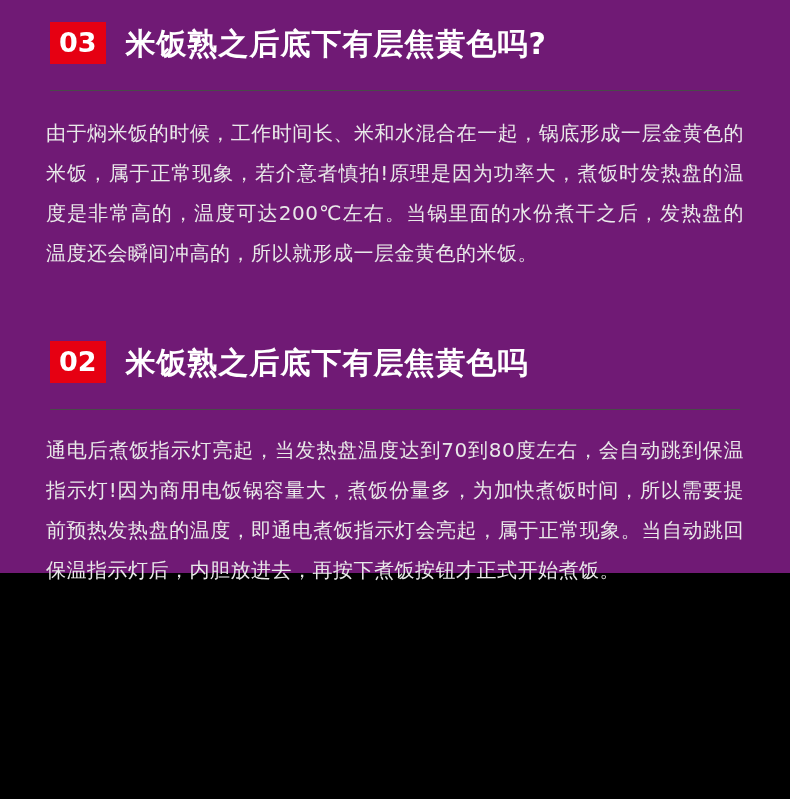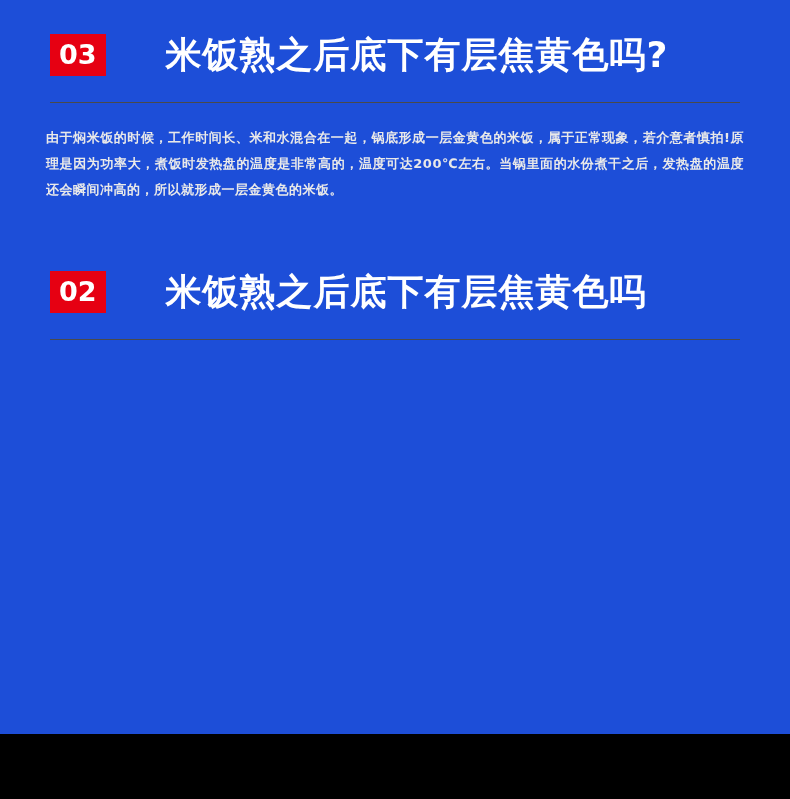--- a/index.html
+++ b/index.html
@@ -10,24 +10,24 @@
   body {
     width: 790px;
     height: 799px;
     font-family: "DejaVu Sans", "Liberation Sans", sans-serif;
     color: #ffffff;
     overflow: hidden;
   }
   .page {
     position: relative;
     width: 790px;
-    height: 734px;
-    background: #1d4ed8;
+    height: 573px;
+    background: #701a75;
     box-sizing: border-box;
-    padding: 12px 36px;
+    padding: 0 36px;
   }
   .faq-block {
     width: 100%;
   }
   .faq-block.first { padding-top: 22px; }
   .faq-block.second { padding-top: 22px; }
 
   .qa-head {
     display: flex;
     align-items: center;
@@ -39,41 +39,40 @@
     color: #ffffff;
     font-size: 27px;
     font-weight: bold;
     line-height: 1;
     padding: 7px 9px 8px 9px;
     letter-spacing: 0px;
     font-family: "DejaVu Sans", "Liberation Sans", sans-serif;
     display: inline-block;
   }
   .qa-title {
-    font-size: 36px;
+    font-size: 30px;
     font-weight: bold;
     color: #ffffff;
     letter-spacing: 1px;
     line-height: 1.1;
     white-space: nowrap;
-    margin-left: 40px;
   }
   .divider {
     height: 1px;
     background: #4a4a4a;
     margin: 26px 14px 0 14px;
   }
   .qa-body {
-    font-size: 13px;
+    font-size: 20px;
     line-height: 2.0;
     color: #e9e9e9;
     letter-spacing: 0.5px;
     text-align: justify;
     padding: 22px 10px 0 10px;
-    font-weight: bold;
+    font-weight: normal;
   }
   .qa-body.tight {
     padding-top: 20px;
   }
   .spacer-a { height: 46px; }
 </style>
 </head>
 <body>
 
 <div class="page">
@@ -88,15 +87,16 @@
   </div>
 
   <div class="spacer-a"></div>
 
   <div class="faq-block second">
     <div class="qa-head">
       <span class="badge">02</span>
       <span class="qa-title">米饭熟之后底下有层焦黄色吗</span>
     </div>
     <div class="divider"></div>
+    <div class="qa-body tight">通电后煮饭指示灯亮起，当发热盘温度达到70到80度左右，会自动跳到保温指示灯!因为商用电饭锅容量大，煮饭份量多，为加快煮饭时间，所以需要提前预热发热盘的温度，即通电煮饭指示灯会亮起，属于正常现象。当自动跳回保温指示灯后，内胆放进去，再按下煮饭按钮才正式开始煮饭。</div>
   </div>
 
 </div>
 
 </body></html>

